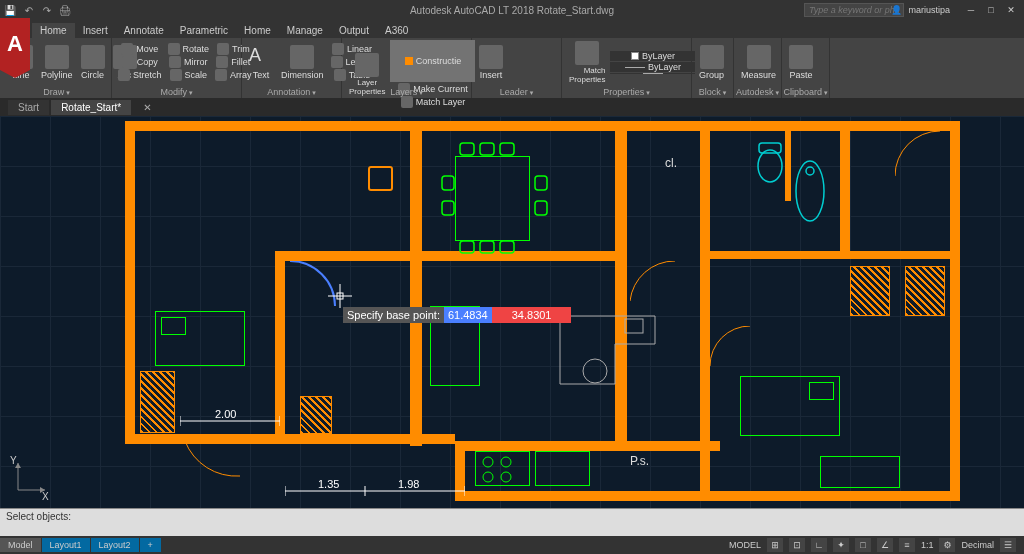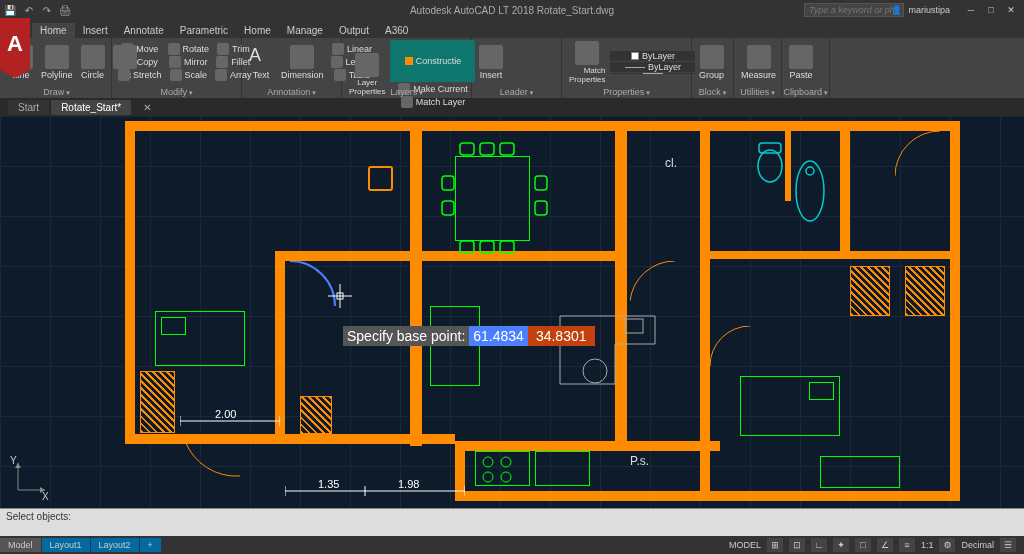--- a/index.html
+++ b/index.html
@@ -31,24 +31,24 @@
 .filetabs{height:18px;background:#2a2a2a;display:flex;align-items:center;padding-left:8px;gap:2px}
 .filetab{padding:2px 10px;font-size:10px;background:#333;color:#aaa;cursor:pointer}
 .filetab.active{background:#444;color:#fff}
 .canvas{position:relative;width:1024px;height:392px;background:#0d1b2a;overflow:hidden}
 .grid{position:absolute;inset:0;background-image:linear-gradient(#1a2838 1px,transparent 1px),linear-gradient(90deg,#1a2838 1px,transparent 1px);background-size:50px 50px}
 .wall{position:absolute;background:#ff8c00}
 .wall-h{height:10px}
 .wall-v{width:10px}
 .room-item{position:absolute;border:1px solid #00ff00}
 .furn{position:absolute}
-.tooltip{position:absolute;left:343px;top:210px;display:flex;font-size:14px}
+.tooltip{position:absolute;left:343px;top:191px;display:flex;font-size:11px}
 .tooltip-lbl{background:#555;color:#fff;padding:2px 4px}
 .tooltip-val{background:#4a7fff;color:#fff;padding:2px 4px}
-.tooltip-val2{background:#c2410c;color:#fff;padding:2px 8px}
+.tooltip-val2{background:#ef4444;color:#fff;padding:2px 20px}
 .dim-txt{position:absolute;color:#fff;font-size:11px}
 .room-lbl{position:absolute;color:#ddd;font-size:12px}
 .ucs{position:absolute;left:10px;bottom:10px;color:#888}
 .cmdline{height:28px;background:#ddd;border-top:1px solid #888;padding:2px 6px;font-family:monospace;font-size:10px;color:#333}
 .cmdline .prompt{font-size:10px}
 .statusbar{height:18px;background:#333;display:flex;align-items:center;font-size:9px;color:#ccc}
 .status-tabs{display:flex;gap:1px}
 .status-tab{padding:2px 8px;background:#0369a1;cursor:pointer}
 .status-tab.active{background:#555}
 .status-right{margin-left:auto;display:flex;align-items:center;gap:6px;padding-right:8px}
@@ -190,21 +190,21 @@
     <div class="panel-title">Annotation</div>
   </div>
 
   <div class="panel" style="width:130px">
     <div class="panel-body">
       <div class="rbtn rbtn-lg">
           <span class="ico"></span>
           <span style="font-size:8px;text-align:center">Layer Properties</span>
         </div>
       <div class="col" style="flex:1">
-        <div class="rbtn rbtn-sm" style="background:#0f766e;width:85px;padding:16px 3px">
+        <div class="rbtn rbtn-sm" style="background:#737373;width:85px;padding:16px 3px">
             <span style="width:8px;height:8px;background:#ff8c00;display:inline-block"></span>
             <span>Constructie</span>
           </div>
         <div class="rbtn rbtn-sm">
             <span class="ico"></span>
             <span>Make Current</span>
           </div>
         <div class="rbtn rbtn-sm">
             <span class="ico"></span>
             <span>Match Layer</span>
@@ -257,21 +257,21 @@
     <div class="panel-title">Block</div>
   </div>
 
   <div class="panel" style="width:48px">
     <div class="panel-body">
       <div class="rbtn rbtn-lg">
           <span class="ico"></span>
           <span>Measure</span>
         </div>
     </div>
-    <div class="panel-title">Utilities</div>
+    <div class="panel-title">Autodesk</div>
   </div>
 
   <div class="panel" style="width:48px">
     <div class="panel-body">
       <div class="rbtn rbtn-lg">
           <span class="ico"></span>
           <span>Paste</span>
         </div>
     </div>
     <div class="panel-title">Clipboard</div>

